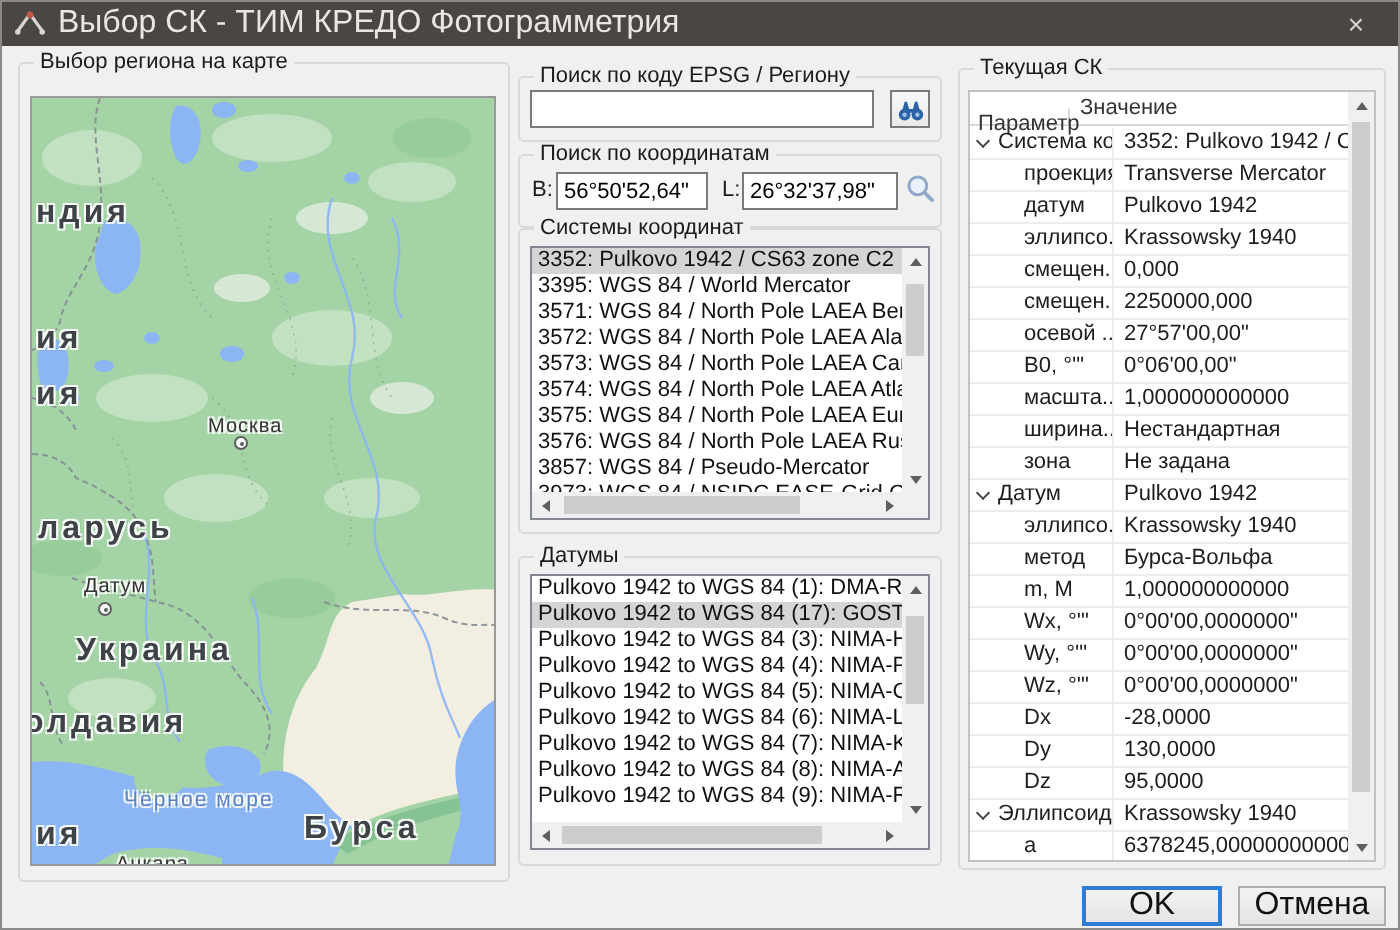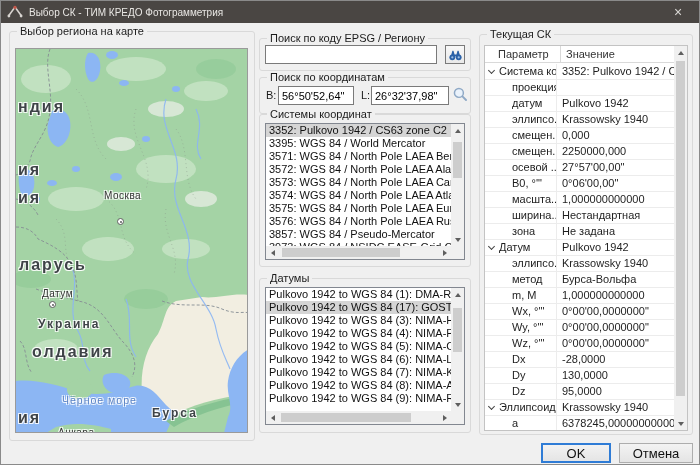--- a/index.html
+++ b/index.html
@@ -6,31 +6,31 @@
     --titlebar:#4a4643; --titletext:#e9e7e4; --bg:#f0f0f0; --sel:#d5d5d5;
     --focus:#2f7cd6; --ctlborder:#7a7a7a; --grpborder:#d9d9d9;
     --land:#a4d3a5; --landlight:#c5e3c3; --steppe:#f2eee1; --water:#8cb6f3;
     --waterlabel:#5b83c4; --maplabel:#3e4347; --btnbg:#e1e1e1;
   }
   *{margin:0;padding:0;box-sizing:border-box;}
   html,body{width:700px;height:465px;font-family:"Liberation Sans","DejaVu Sans",sans-serif;}
   .window{position:relative;width:700px;height:465px;background:var(--bg);border:1px solid #8a8a8a;overflow:hidden;}
   .titlebar{position:absolute;left:0;top:0;right:0;height:22px;background:var(--titlebar);display:flex;align-items:center;}
   .title-icon{width:16px;height:16px;margin-left:6px;}
-  .title-text{color:var(--titletext);font-size:10px;margin-left:6px;white-space:nowrap;}
+  .title-text{color:var(--titletext);font-size:16px;margin-left:6px;white-space:nowrap;}
   .close-btn{position:absolute;right:4px;top:0;width:34px;height:22px;color:#d9d7d4;font-size:14px;display:flex;align-items:center;justify-content:center;cursor:default;}
   .grpbox{position:absolute;border:1px solid var(--grpborder);border-radius:3px;}
   .glabel{position:absolute;top:-7px;left:7px;background:var(--bg);padding:0 3px;font-size:11px;color:#1b1b1b;line-height:13px;white-space:nowrap;}
   
   .map{position:absolute;left:14px;top:47px;width:233px;height:385px;border:1px solid #9a9a9a;overflow:hidden;background:var(--land);}
   .map svg{position:absolute;left:0;top:0;}
   .mlabels{position:absolute;left:0;top:0;width:100%;height:100%;}
   .mlabel{position:absolute;font-size:16px;font-weight:bold;color:var(--maplabel);letter-spacing:2px;white-space:nowrap;
     text-shadow:-1px -1px 0 rgba(255,255,255,.85),1px -1px 0 rgba(255,255,255,.85),-1px 1px 0 rgba(255,255,255,.85),1px 1px 0 rgba(255,255,255,.85);}
-  .mlabel.big{font-size:12px;}
+  .mlabel.big{font-size:16px;}
   .mlabel.city{font-size:10px;font-weight:normal;letter-spacing:.5px;color:#333;}
   .mlabel.water{font-size:10.5px;font-weight:normal;letter-spacing:1px;color:var(--waterlabel);}
   .mmarker{position:absolute;width:7px;height:7px;border:1px solid #5f5f5f;border-radius:50%;background:#fff;}
   .mmarker::after{content:"";position:absolute;left:1.5px;top:1.5px;width:2.5px;height:2.5px;border-radius:50%;background:#5f5f5f;}
   
   .tinput{position:absolute;height:19px;border:1px solid var(--ctlborder);background:#fff;font-size:11px;padding:0 3px;font-family:inherit;}
   .flabel{position:absolute;font-size:11px;color:#1b1b1b;}
   .icobtn{position:absolute;width:20px;height:19px;border:1px solid var(--ctlborder);background:linear-gradient(#f8f8f8,#e9e9e9);display:flex;align-items:center;justify-content:center;}
   .flatico{position:absolute;width:18px;height:18px;}
   
@@ -48,30 +48,30 @@
   .sb-v .sb-thumb{left:2px;right:2px;}
   .sb-h .sb-thumb{top:2px;bottom:2px;}
   .tri{width:0;height:0;display:block;}
   .tri-up{border-left:3px solid transparent;border-right:3px solid transparent;border-bottom:4px solid #5e5e5e;}
   .tri-down{border-left:3px solid transparent;border-right:3px solid transparent;border-top:4px solid #5e5e5e;}
   .tri-left{border-top:3px solid transparent;border-bottom:3px solid transparent;border-right:4px solid #5e5e5e;}
   .tri-right{border-top:3px solid transparent;border-bottom:3px solid transparent;border-left:4px solid #5e5e5e;}
   
   .tbl{position:absolute;left:483px;top:44px;width:204px;height:386px;background:#fff;border:1px solid #c3c3c3;overflow:hidden;}
   .thead{position:absolute;left:0;top:0;right:13px;height:17px;border-bottom:1px solid #d9d9d9;display:flex;font-size:11px;color:#333;background:#fff;}
-  .th-p{width:76px;padding-left:13px;border-right:1px solid #d9d9d9;line-height:16px;}
+  .th-p{width:50px;padding-left:4px;border-right:1px solid #d9d9d9;line-height:16px;margin-top:8px;}
   .th-v{flex:1;padding-left:5px;line-height:16px;}
   .tbody{position:absolute;left:0;top:18px;right:13px;bottom:0;overflow:hidden;}
   .trow{display:flex;height:16px;font-size:11px;border-bottom:1px solid #ececec;color:#1e1e1e;}
   .tp{width:72px;border-right:1px solid #ececec;padding-left:27px;position:relative;white-space:nowrap;overflow:hidden;line-height:15px;}
   .grp .tp{padding-left:14px;}
   .chev{position:absolute;left:4px;top:4px;width:5px;height:5px;border-left:1px solid #444;border-bottom:1px solid #444;transform:rotate(-45deg);}
   .tv{flex:1;padding-left:5px;white-space:nowrap;overflow:hidden;line-height:15px;}
   
-  .btn{position:absolute;height:20px;background:linear-gradient(#f3f3f3,#e4e4e4);border:1px solid #adadad;font-size:13px;font-family:inherit;color:#111;}
+  .btn{position:absolute;height:20px;background:linear-gradient(#f3f3f3,#e4e4e4);border:1px solid #adadad;font-size:16px;font-family:inherit;color:#111;}
   .btn.default{border:1px solid var(--focus);box-shadow:inset 0 0 0 1px var(--focus);}
 </style>
 </head>
 <body>
 
 <div class="window">
 
   <div class="titlebar">
     <svg class="title-icon" viewBox="0 0 16 16">
       <path d="M1.5 12 L8 3 L14.5 12" stroke="#d8d4d0" stroke-width="1.6" fill="none"></path>
@@ -158,26 +158,26 @@
           <path d="M160,80 C175,100 165,130 180,150"></path>
       </g>
     </svg>
     <div class="mlabels" id="map-labels">
         <span class="mlabel" style="left: 2px; top: 49px;">ндия</span>
         <span class="mlabel" style="left: 2px; top: 112px;">ия</span>
         <span class="mlabel" style="left: 2px; top: 140px;">ия</span>
         <span class="mlabel" style="left: 3px; top: 207px;">ларусь</span>
         <span class="mlabel city" style="left: 26px; top: 239px;">Датум</span>
         <span class="mlabel big" style="left: 22px; top: 268px;">Украина</span>
-        <span class="mlabel" style="left: -4px; top: 294px; margin-left: 20px;">олдавия</span>
+        <span class="mlabel" style="left: -4px; top: 304px;">олдавия</span>
         <span class="mlabel" style="left: 2px; top: 360px;">ия</span>
         <span class="mlabel water" style="left: 46px; top: 345px;">Чёрное море</span>
         <span class="mlabel big" style="left: 136px; top: 357px;">Бурса</span>
         <span class="mlabel city" style="left: 42px; top: 378px;">Анкара</span>
-        <span class="mlabel city" style="left: 88px; top: 141px;">Москва</span>
+        <span class="mlabel city" style="left: 88px; top: 159px;">Москва</span>
         <div class="mmarker" style="left: 101px; top: 169px;"></div>
         <div class="mmarker" style="left: 33px; top: 252px;"></div>
       </div>
   </div>
 
   <div class="grpbox" style="left:258px;top:37px;width:212px;height:33px;">
     <span class="glabel">Поиск по коду EPSG / Региону</span>
   </div>
   <input class="tinput" style="left: 264px; top: 44px; width: 172px;" value="">
   <div class="icobtn" style="left:444px;top:44px;">
@@ -285,20 +285,21 @@
       <div class="th-p">Параметр</div>
       <div class="th-v">Значение</div>
     </div>
     <div class="tbody" id="table-rows">
         <div class="trow grp">
           <div class="tp"><i class="chev"></i><span>Система ко...</span></div>
           <div class="tv">3352: Pulkovo 1942 / CS63 ...</div>
         </div>
         <div class="trow">
           <div class="tp"><span>проекция</span></div>
+          <div class="tv">Transverse Mercator</div>
         </div>
         <div class="trow">
           <div class="tp"><span>датум</span></div>
           <div class="tv">Pulkovo 1942</div>
         </div>
         <div class="trow">
           <div class="tp"><span>эллипсо...</span></div>
           <div class="tv">Krassowsky 1940</div>
         </div>
         <div class="trow">

